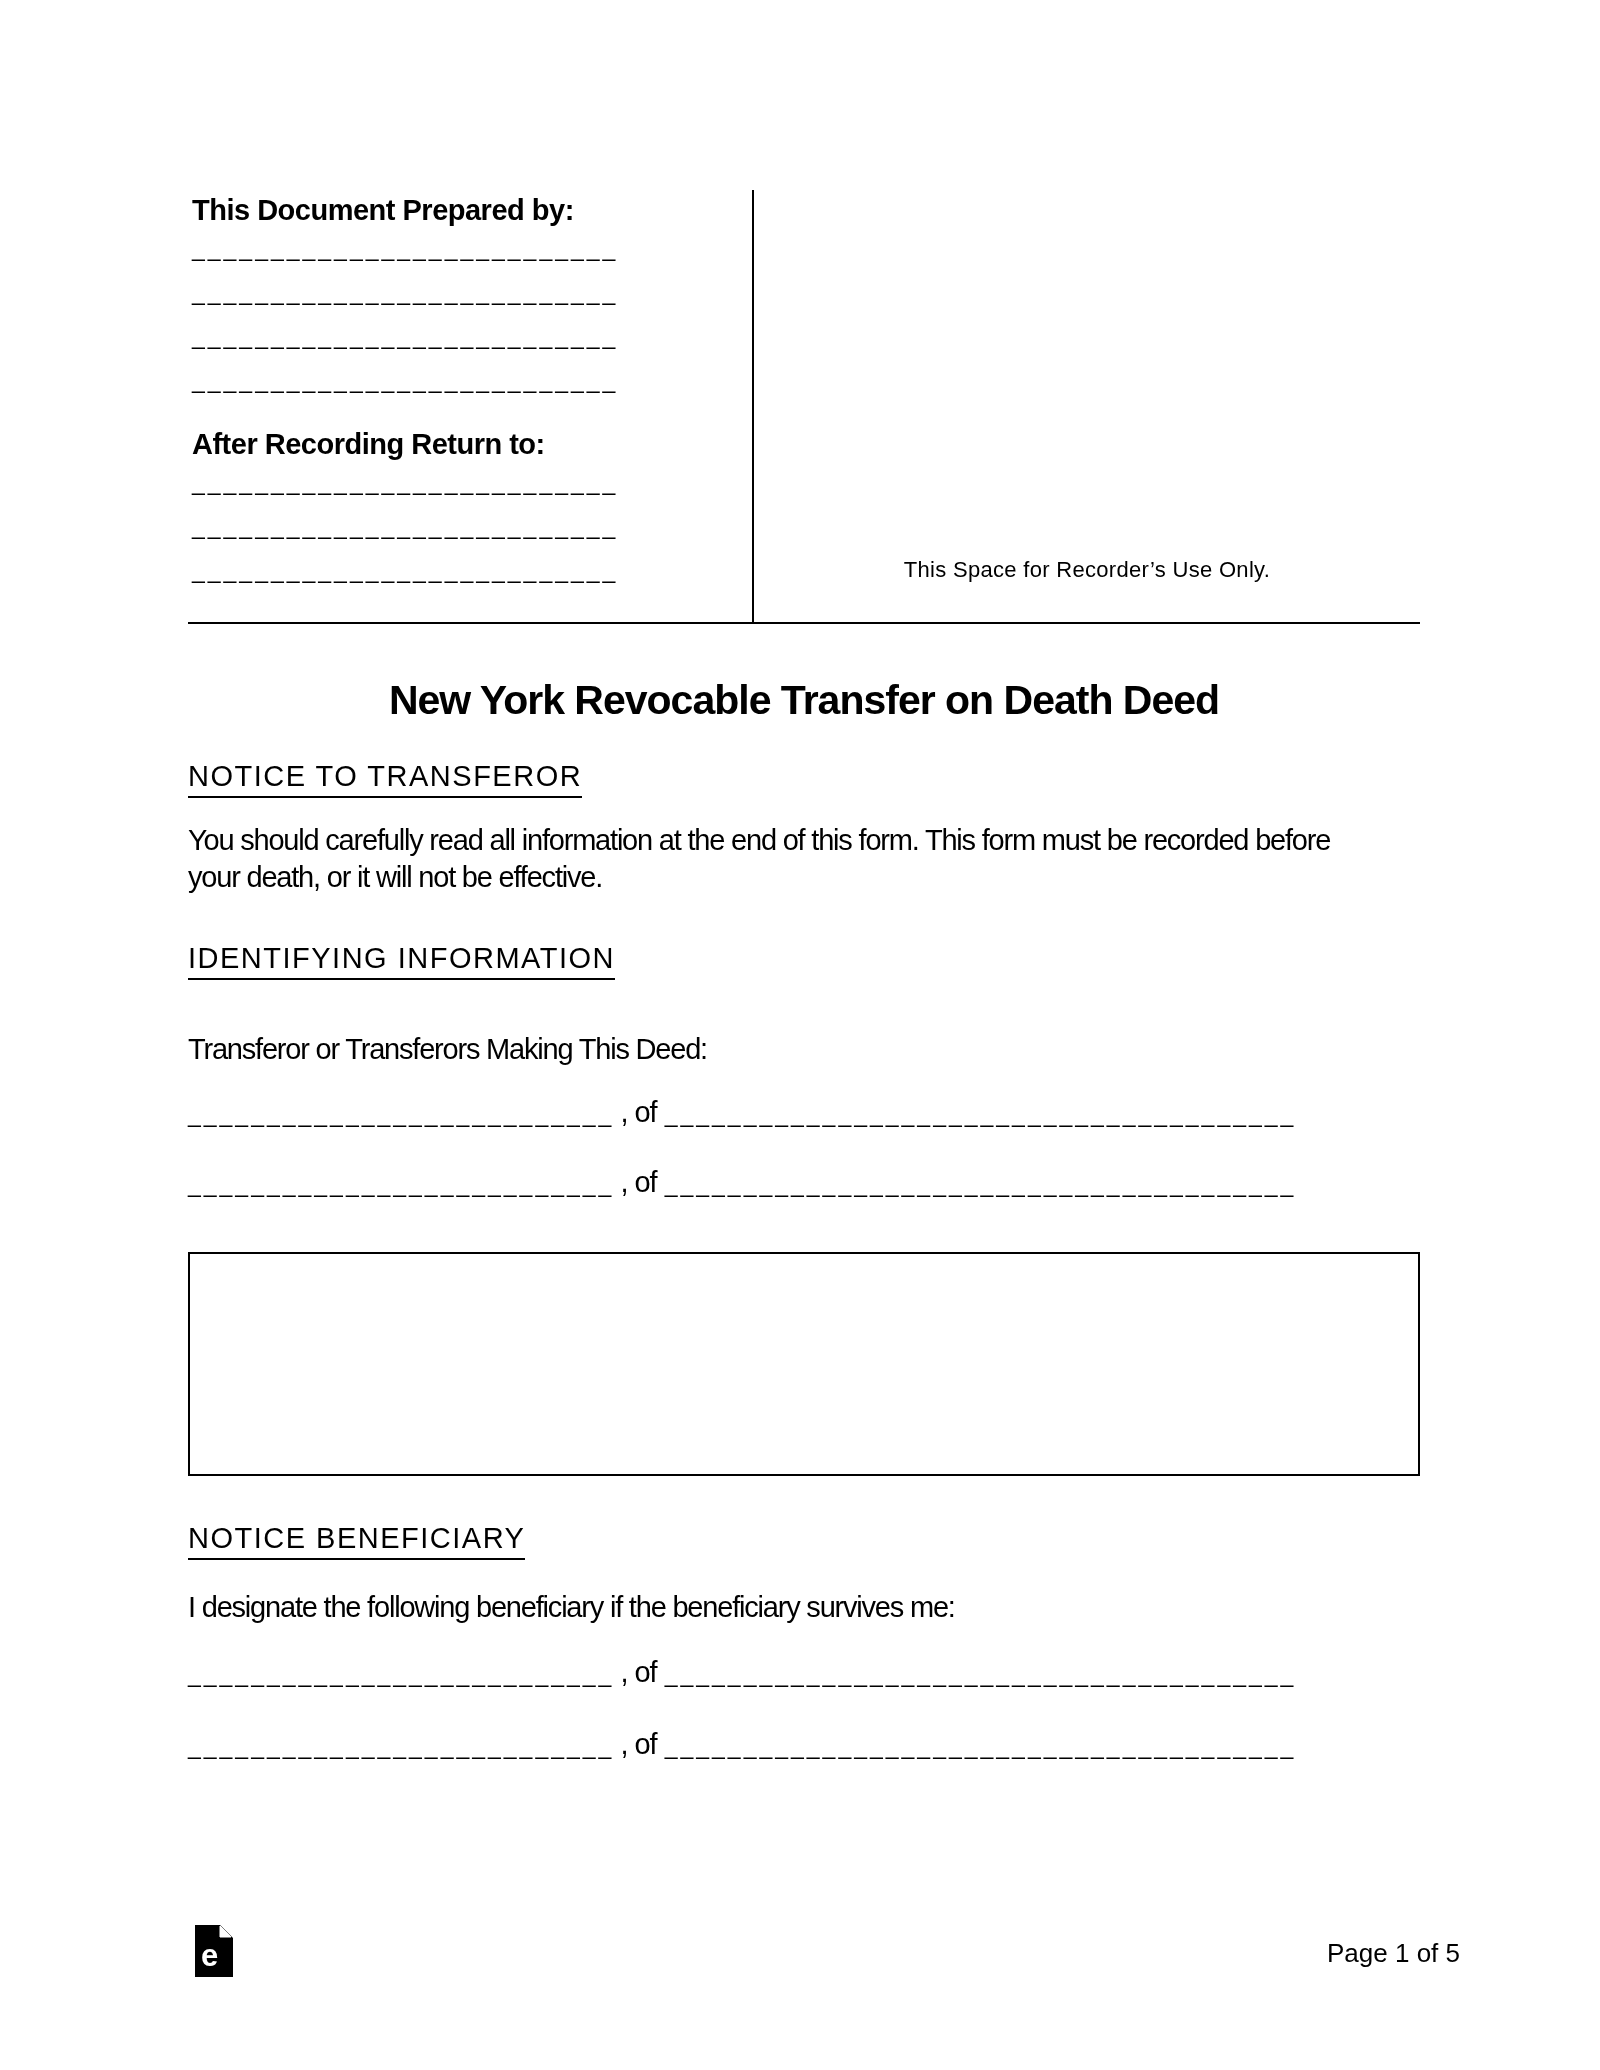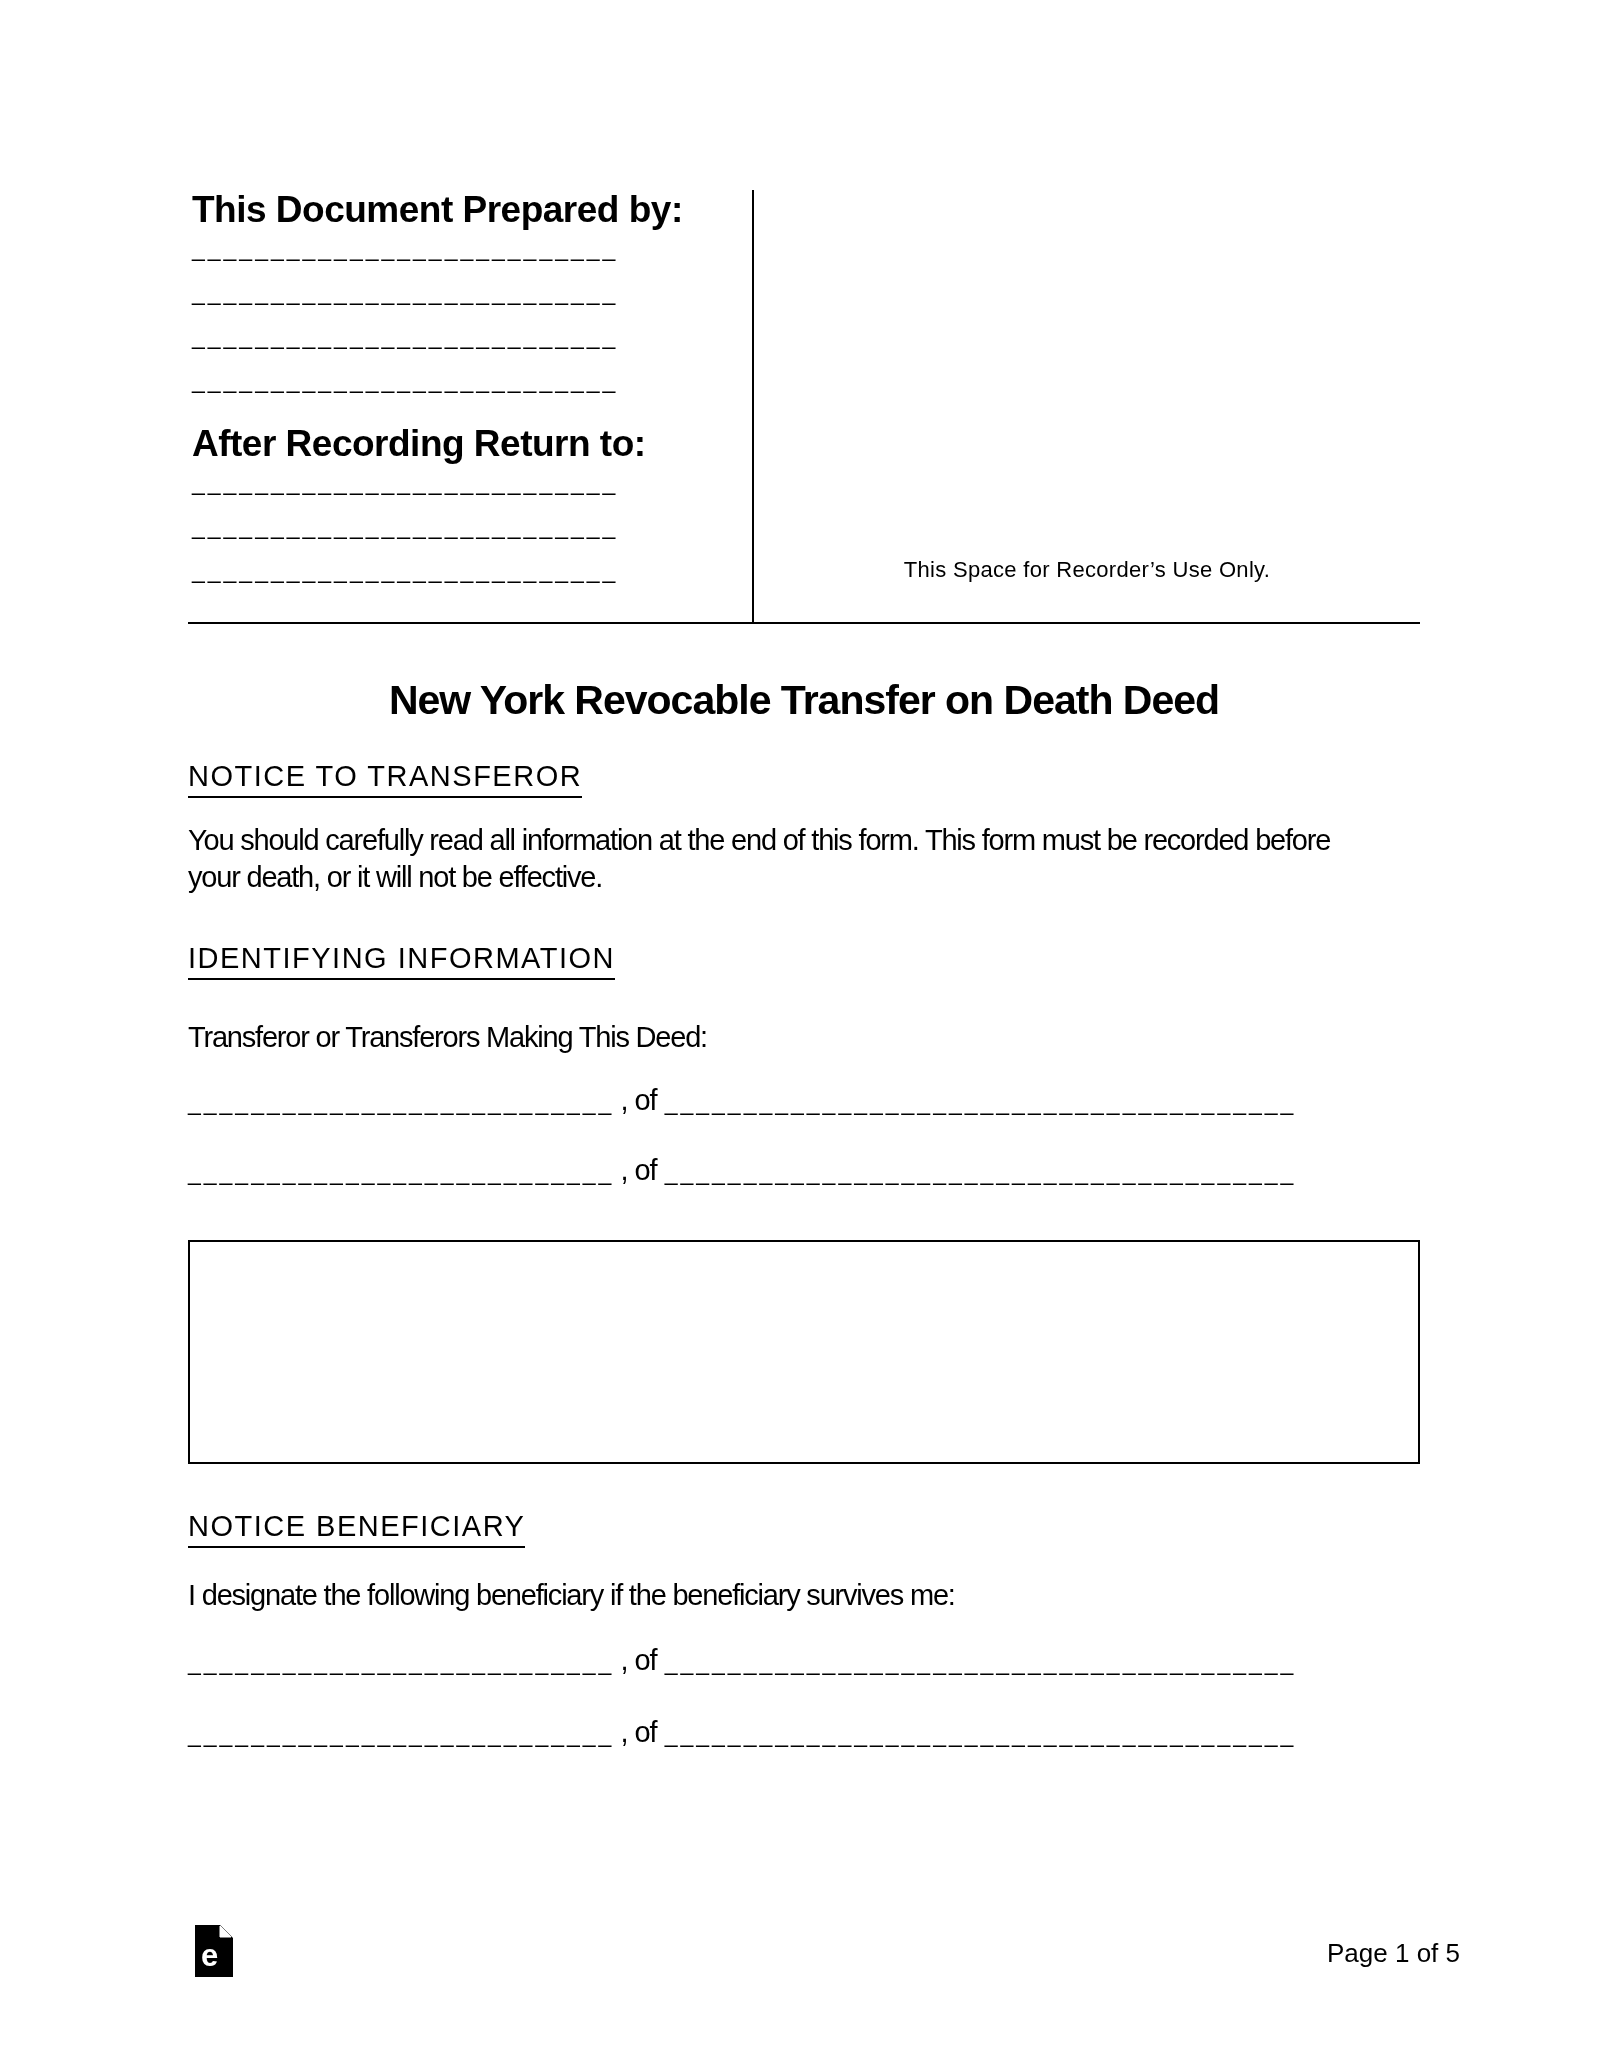--- a/index.html
+++ b/index.html
@@ -33,21 +33,21 @@
   }
   .hdr-right {
     flex: 1;
     display: flex;
     align-items: flex-end;
     justify-content: center;
     padding-bottom: 39px;
   }
   .hdr-label {
     font-weight: 700;
-    font-size: 37px;
+    font-size: 29px;
     line-height: 32px;
     letter-spacing: -0.5px;
   }
   .hdr-label.second { margin-top: 26px; }
   .hblank {
     line-height: 44px;
     height: 44px;
   }
   .blank {
     font-size: 23px;
@@ -85,21 +85,21 @@
     font-size: 29px;
     line-height: 37px;
     letter-spacing: -1.2px;
     max-width: 1180px;
   }
   .plain-label {
     font-size: 29px;
     line-height: 34px;
     letter-spacing: -1.2px;
   }
-  .label-transferors { margin-top: 40px; }
+  .label-transferors { margin-top: 52px; }
   .label-legal { margin-top: 42px; }
   .label-designate { margin-top: 30px; }
 
   
   .field-row {
     display: flex;
     align-items: baseline;
     white-space: nowrap;
     line-height: 40px;
     height: 40px;

